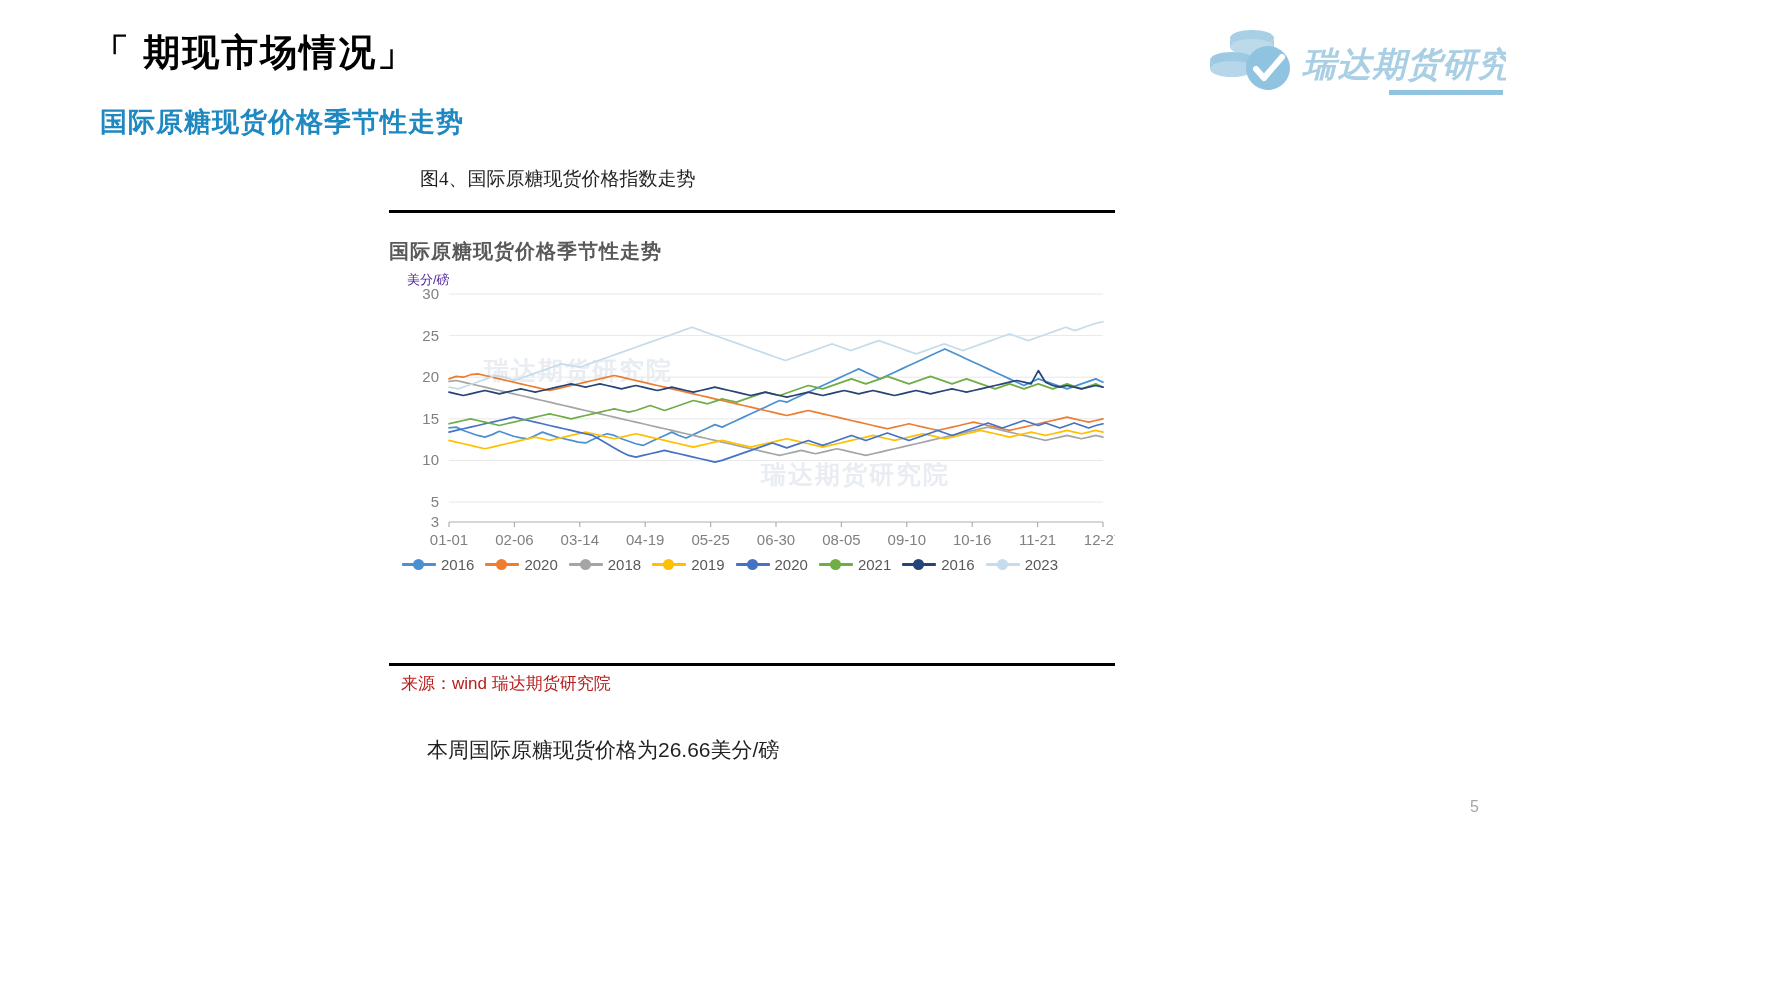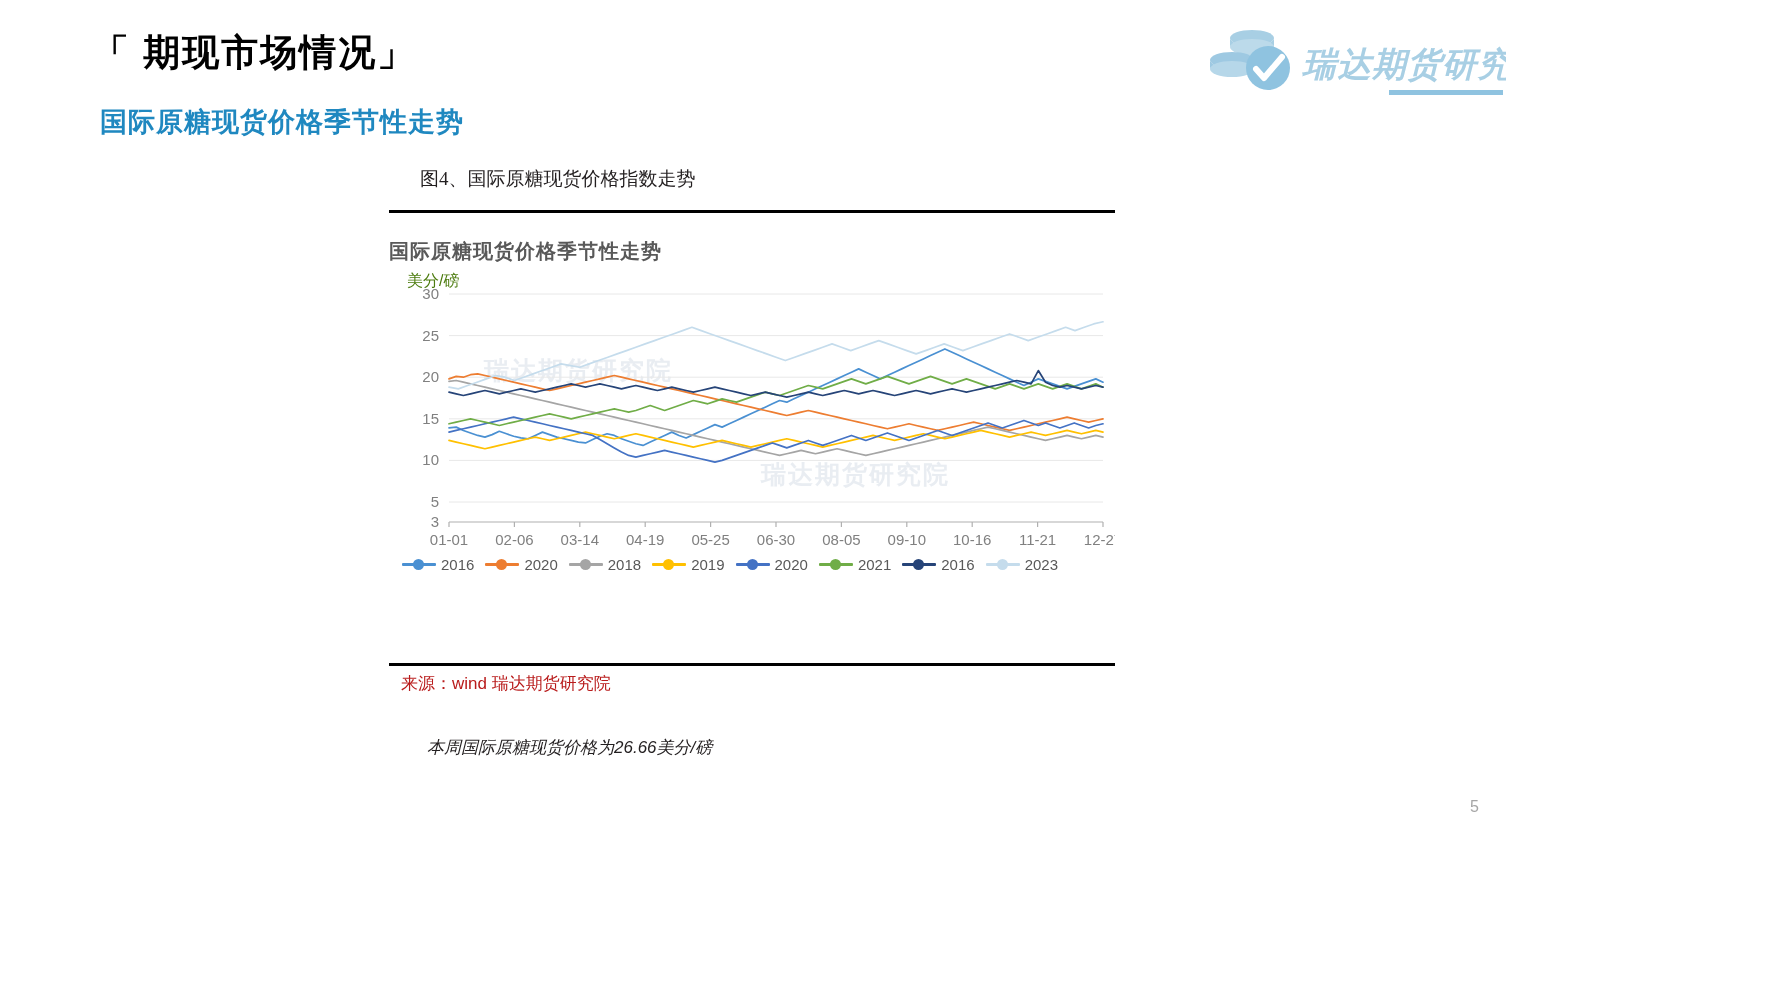--- a/index.html
+++ b/index.html
@@ -43,40 +43,40 @@
 
   
   .source{
     position:absolute;left:401px;top:672px;
     font-size:17px;color:#b91c1c;white-space:nowrap;
   }
 
   
   .summary{
     position:absolute;left:427px;top:736px;
-    font-size:17px;color:#231f20;white-space:nowrap;font-style:italic;
+    font-size:21px;color:#231f20;white-space:nowrap;
   }
 
   
   .page-num{
     position:absolute;left:1470px;top:798px;
     font-size:16px;color:#a6a6a6;
   }
 
   
   .chart-block{
     position:absolute;left:389px;top:226px;width:726px;height:390px;
   }
   .chart-title{
     position:absolute;left:0;top:12px;width:726px;text-align:left;
     font-size:20px;font-weight:bold;color:#595959;letter-spacing:1px;
   }
   .axis-unit{
     position:absolute;left:18px;top:45px;
-    font-size:16px;color:#4d7c0f;
+    font-size:13px;color:#4c1d95;
   }
   .chart-svg{position:absolute;left:0;top:0;}
 
   
   .legend{
     position:absolute;left:13px;top:325px;width:700px;
     display:flex;flex-wrap:wrap;gap:0 11px;
   }
   .legend-item{display:flex;align-items:center;gap:5px;height:26px;}
   .legend-mark{width:34px;height:12px;position:relative;}

